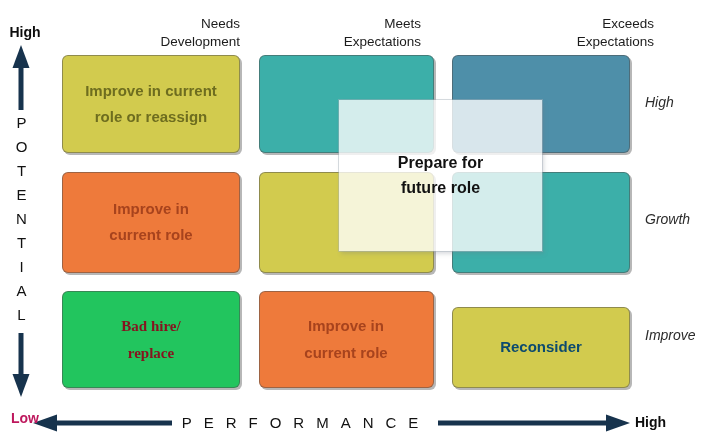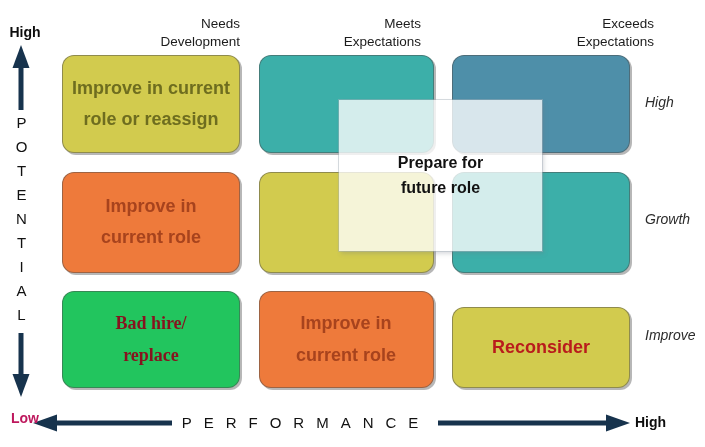--- a/index.html
+++ b/index.html
@@ -52,24 +52,24 @@
     position: absolute; left: 62px; top: 55px;
     width: 568px; height: 333px;
     display: grid;
     grid-template-columns: 178px 175px 178px;
     grid-template-rows: 98px 101px 97px;
     gap: 18.5px 18.5px;
   }
   .cell {
     border: 1px solid rgba(75,75,75,0.5);
     box-shadow: 2px 2px 0 rgba(95,95,95,0.45);
-    border-radius: 12px;
+    border-radius: 6px;
     display: flex; align-items: center; justify-content: center;
     text-align: center;
-    font-weight: bold; font-size: 18px; line-height: 1.75;
+    font-weight: bold; font-size: 15px; line-height: 1.75;
     white-space: pre-line;
   }
 
   
   .row-label {
     position: absolute; left: 645px; width: 58px;
     font-style: italic; font-size: 14px; color: #2b2b2b;
   }
   .row-label.r1 { top: 94px; }
   .row-label.r2 { top: 211px; }
@@ -137,21 +137,21 @@
     <div class="cell" style="background: rgb(60, 175, 169);"></div>
     <div class="cell" style="background: rgb(78, 143, 169);"></div>
     <div class="cell" style="background: rgb(238, 122, 59); color: rgb(167, 67, 29);">Improve in
 current role</div>
     <div class="cell" style="background: rgb(210, 203, 78);"></div>
     <div class="cell" style="background: rgb(60, 175, 169);"></div>
     <div class="cell" style="background: #22c55e; color: rgb(134, 19, 31); font-family: Liberation Serif, serif;">Bad hire/
 replace</div>
     <div class="cell" style="background: rgb(238, 122, 59); color: rgb(167, 67, 29);">Improve in
 current role</div>
-    <div class="cell" style="background: rgb(210, 203, 78); color: #b91c1c; margin-top: 16px;">Reconsider</div>
+    <div class="cell" style="background: rgb(210, 203, 78); color: #0c4a6e; margin-top: 16px;">Reconsider</div>
   </div>
 
   <div class="row-label r1">High</div>
   <div class="row-label r2">Growth</div>
   <div class="row-label r3">Improve</div>
 
   <div class="overlay">Prepare for
 future role</div>
 
   <div class="x-word">PERFORMANCE</div>

